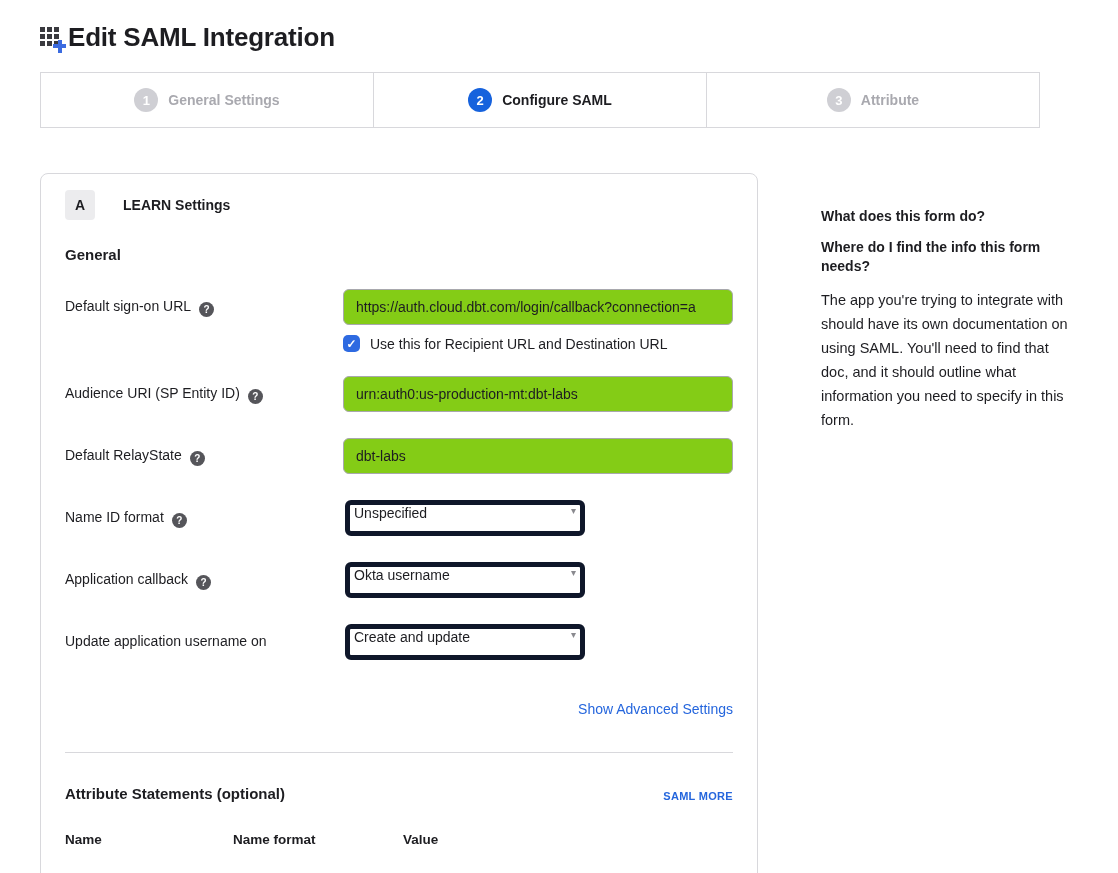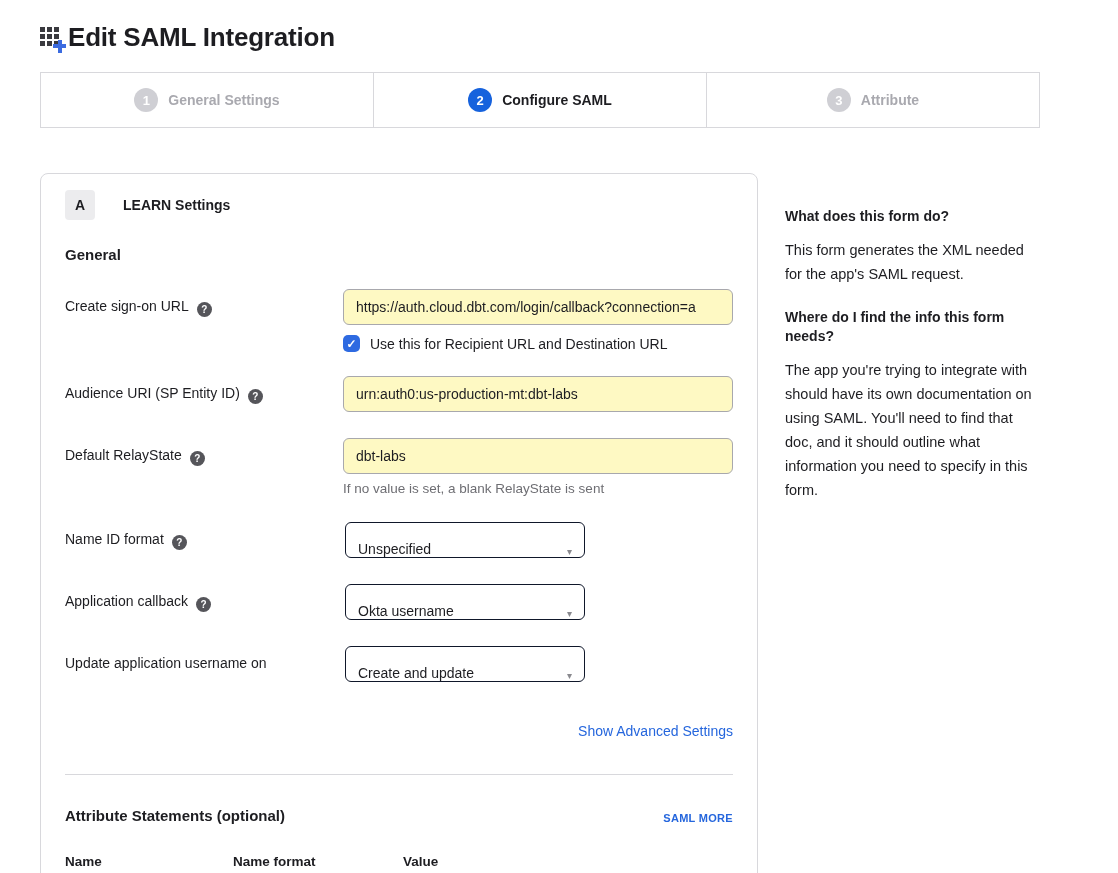--- a/index.html
+++ b/index.html
@@ -40,43 +40,43 @@
   .section-heading { font-size:15px; font-weight:700; margin-top:26px; margin-bottom:26px; }
 
   .form-row { display:flex; margin-bottom:24px; }
   .form-label { width:280px; font-size:14px; padding-top:9px; }
   .help { display:inline-flex; align-items:center; justify-content:center; width:15px; height:15px;
     border-radius:50%; background:#55555a; color:#fff; font-size:10px; font-weight:700;
     margin-left:8px; vertical-align:-2px; cursor:pointer; }
   .form-control { flex:1; }
   .text-input { width:390px; height:36px; border:1px solid #a8a8ad; border-radius:6px;
     font-family:"Liberation Sans", sans-serif; font-size:14px; color:#1d1d21;
-    padding:0 12px; outline:none; background:#fef9c3; }
+    padding:0 12px; outline:none; background:#84cc16; }
   .helper-text { font-size:13.5px; color:#6e6e73; margin-top:7px; }
   .check-row { display:flex; align-items:center; margin-top:10px; }
   .checkbox { width:17px; height:17px; border-radius:5px; background:#2e6ae1; color:#fff;
     font-size:12px; font-weight:700; display:flex; align-items:center; justify-content:center; cursor:pointer; }
   .check-label { font-size:14px; margin-left:10px; }
-  .select { width:240px; height:36px; border:1px solid #0f172a; border-radius:6px; background:#fff;
-    display:flex; align-items:flex-end; justify-content:space-between; padding:0 12px; font-size:14px; cursor:pointer; }
+  .select { width:240px; height:36px; border:5px solid #0f172a; border-radius:6px; background:#fff;
+    display:flex; align-items:flex-start; justify-content:space-between; padding:0 4px; font-size:14px; cursor:pointer; }
   .select .arrow { color:#8a8a8f; font-size:10px; }
 
   .advanced-row { text-align:right; margin-top:40px; }
   .link { color:#2566dd; font-size:14px; text-decoration:none; cursor:pointer; }
   .divider { border:none; border-top:1px solid #d8d8dc; margin-top:34px; }
 
   .attr-head { display:flex; justify-content:space-between; align-items:flex-end; margin-top:32px; }
   .attr-title { font-size:15px; font-weight:700; }
   .learn-more { color:#2566dd; font-size:11px; font-weight:700; letter-spacing:0.3px; text-decoration:none; cursor:pointer; }
   .attr-cols { display:flex; margin-top:30px; font-size:13.5px; font-weight:700; }
   .attr-col-name { width:168px; }
   .attr-col-format { width:170px; }
 
   
-  .side { position:absolute; left:785px; top:207px; width:258px; }
+  .side { position:absolute; left:821px; top:207px; width:258px; }
   .side h4 { font-size:14px; font-weight:700; margin-bottom:12px; line-height:19px; }
   .side p { font-size:14.5px; line-height:24px; margin-bottom:22px; }
 </style>
 </head>
 <body>
 
 <div class="page">
 
   <div class="header">
     <span class="app-icon">
@@ -115,21 +115,21 @@
 
     <div class="panel-head">
       <span class="panel-badge">A</span>
       <span class="panel-title">LEARN Settings</span>
     </div>
 
     <div class="section-heading">General</div>
 
     <div class="form-row">
       <div class="form-label">
-        <span>Create sign-on URL</span><span class="help">?</span>
+        <span>Default sign-on URL</span><span class="help">?</span>
       </div>
       <div class="form-control">
         <input class="text-input" type="text" value="https://auth.cloud.dbt.com/login/callback?connection=a" style="">
         <div class="check-row">
           <span class="checkbox">✓</span>
           <span class="check-label">Use this for Recipient URL and Destination URL</span>
         </div>
       </div>
     </div>
 
@@ -141,21 +141,20 @@
         <input class="text-input" type="text" value="urn:auth0:us-production-mt:dbt-labs" style="">
       </div>
     </div>
 
     <div class="form-row" style="margin-bottom:26px;">
       <div class="form-label">
         <span>Default RelayState</span><span class="help">?</span>
       </div>
       <div class="form-control">
         <input class="text-input" type="text" value="dbt-labs" style="">
-        <div class="helper-text">If no value is set, a blank RelayState is sent</div>
       </div>
     </div>
 
     <div class="form-row" style="margin-bottom:26px;">
       <div class="form-label">
         <span>Name ID format</span><span class="help">?</span>
       </div>
       <div class="form-control">
         <div class="select">
           <span>Unspecified</span>
@@ -202,18 +201,17 @@
     <div class="attr-cols">
       <span class="attr-col-name">Name</span>
       <span class="attr-col-format">Name format</span>
       <span class="attr-col-value">Value</span>
     </div>
 
   </div>
 
   <div class="side">
     <h4>What does this form do?</h4>
-    <p>This form generates the XML needed for the app's SAML request.</p>
     <h4>Where do I find the info this form needs?</h4>
     <p>The app you're trying to integrate with should have its own documentation on using SAML. You'll need to find that doc, and it should outline what information you need to specify in this form.</p>
   </div>
 
 </div>
 
 </body></html>

